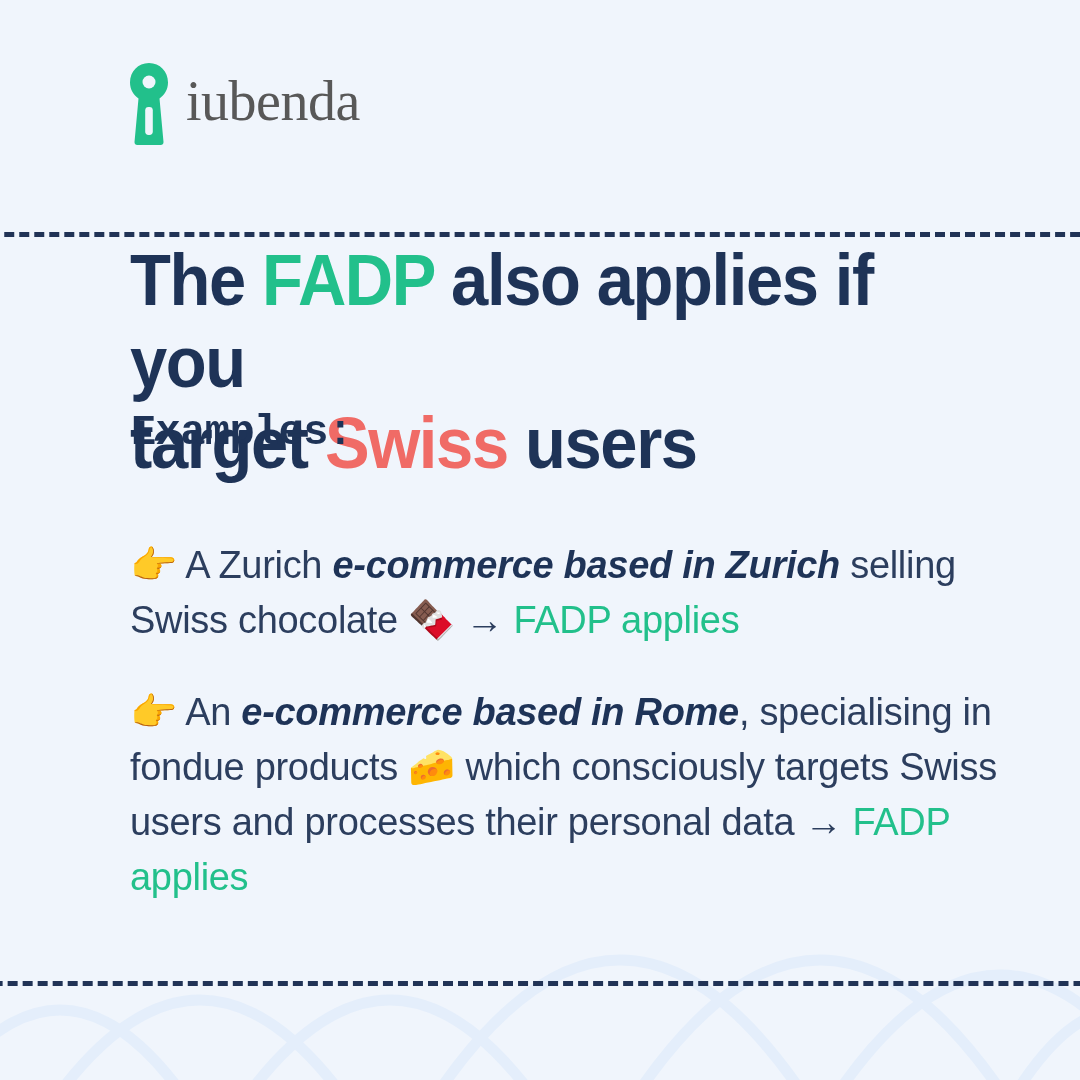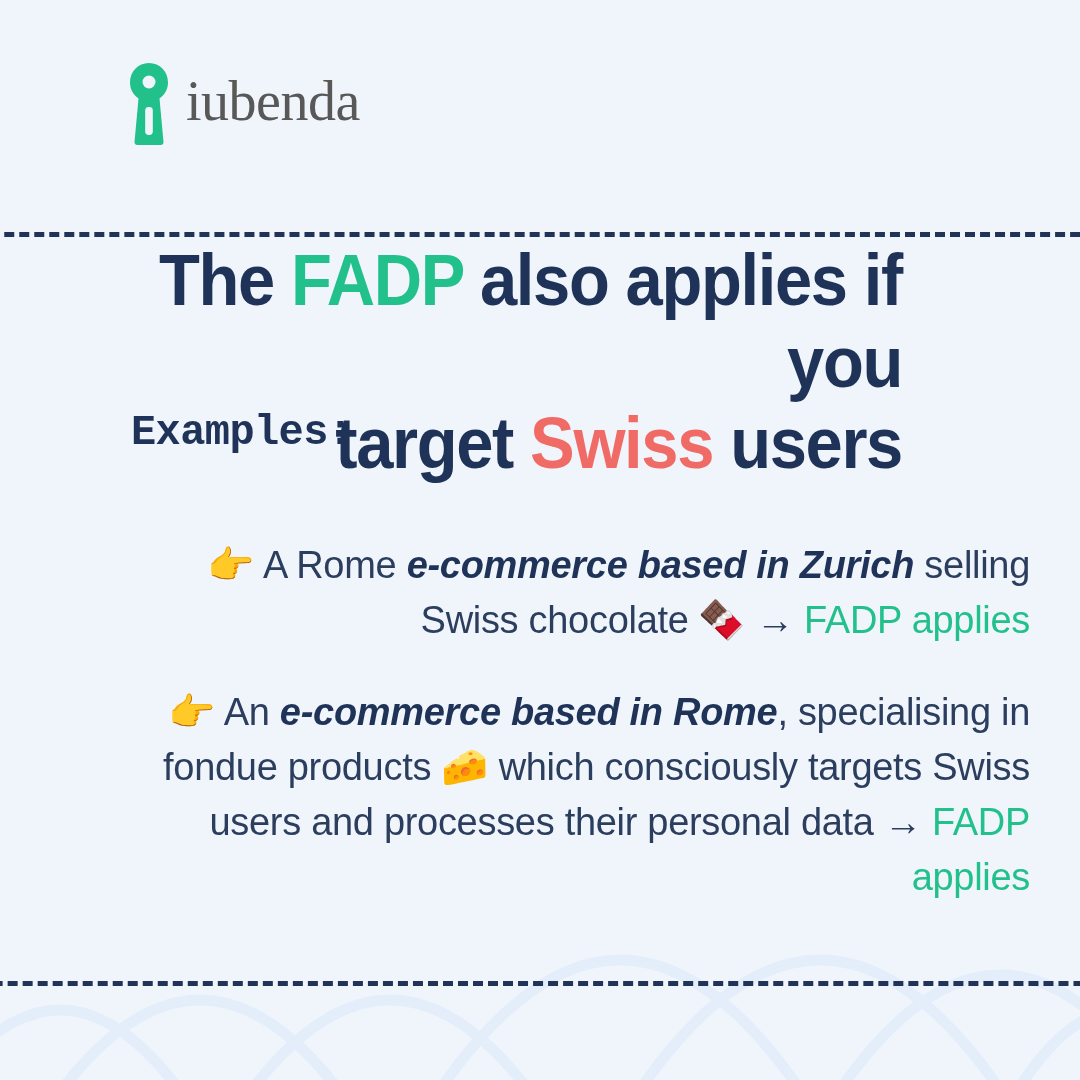--- a/index.html
+++ b/index.html
@@ -13,21 +13,20 @@
     font-family: "Liberation Sans", sans-serif;
     overflow: hidden;
   }
 
   .canvas {
     position: relative;
     width: 1080px;
     height: 1080px;
     background: #f0f5fc;
     overflow: hidden;
-    text-align: right;
   }
 
   
   .bg-arcs {
     position: absolute;
     left: 0;
     top: 0;
     width: 1080px;
     height: 1080px;
     z-index: 0;
@@ -187,21 +186,21 @@
       <br>
       <span>target </span><span class="hl-coral">Swiss</span><span> users</span>
     </h1>
 
     <div class="examples-label">Examples:</div>
 
     <div class="bullets">
 
       <p class="bullet">
         <span class="emoji">👉</span>
-        <span>A Rome </span><span class="b-strong">e-commerce based in Zurich</span><span> selling Swiss chocolate </span><span class="emoji">🍫</span><span class="arrow"> → </span><span class="b-green">FADP applies</span>
+        <span>A Zurich </span><span class="b-strong">e-commerce based in Zurich</span><span> selling Swiss chocolate </span><span class="emoji">🍫</span><span class="arrow"> → </span><span class="b-green">FADP applies</span>
       </p>
 
       <p class="bullet">
         <span class="emoji">👉</span>
         <span>An </span><span class="b-strong">e-commerce based in Rome</span><span>, specialising in fondue products </span><span class="emoji">🧀</span><span> which consciously targets Swiss users and processes their personal data </span><span class="arrow">→ </span><span class="b-green">FADP applies</span>
       </p>
 
     </div>
 
   </div>

